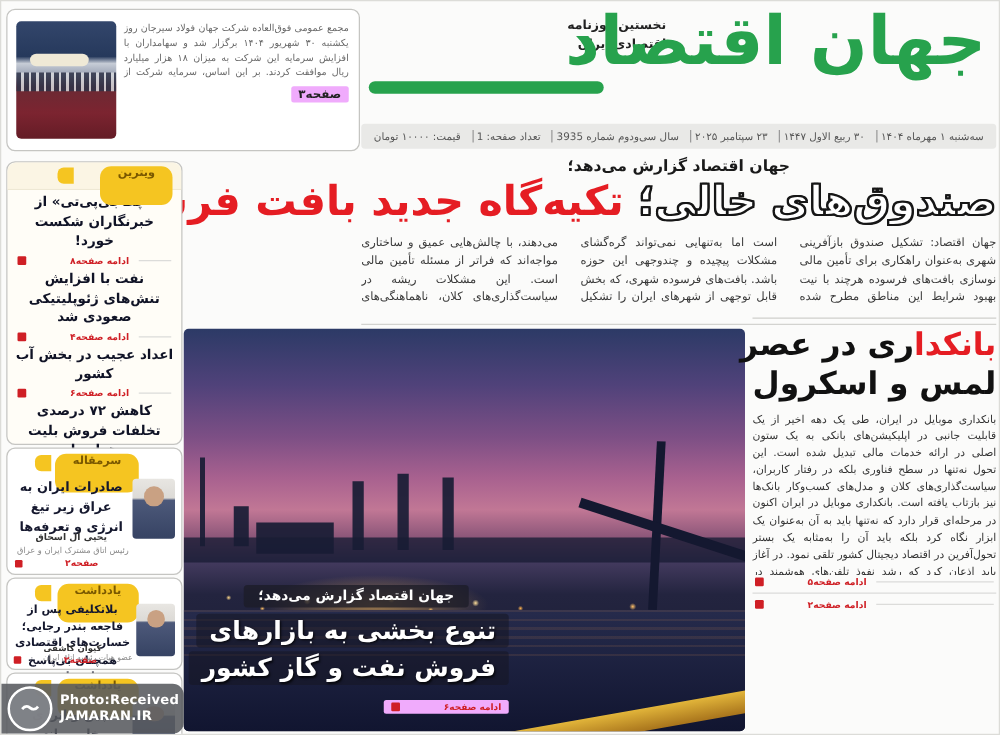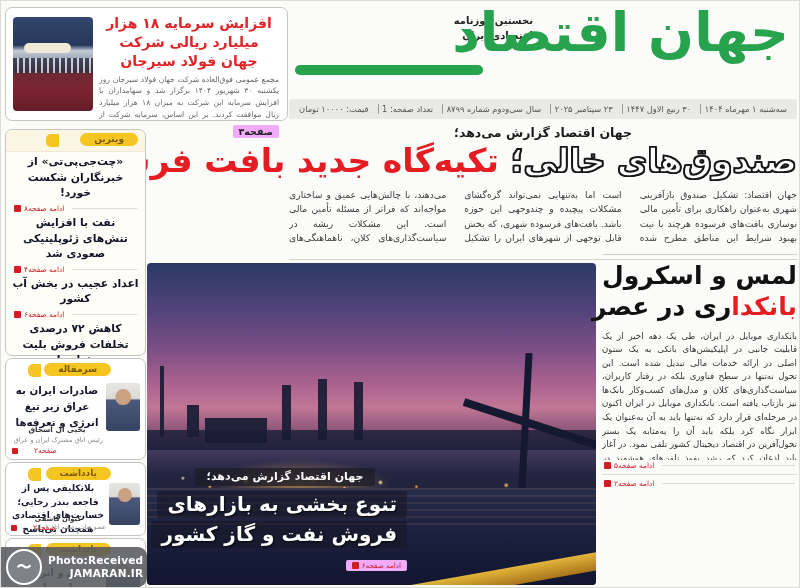--- a/index.html
+++ b/index.html
@@ -34,27 +34,27 @@
   .lead{position:absolute;left:288px;top:121px;width:508px;height:137px;border-bottom:1px solid #d3d3d0;}
   .lead-kicker{text-align:center;font-size:12.5px;font-weight:800;color:#1a1a1a;direction:rtl;margin-top:3px;}
   .lead-h{text-align:center;direction:rtl;margin-top:1px;font-size:33px;font-weight:900;line-height:1.2;white-space:nowrap;}
   .outlined{color:#fff;-webkit-text-stroke:1.6px #161616;text-shadow:-1px -1px 0 #161616,1px -1px 0 #161616,-1px 1px 0 #161616,1px 1px 0 #161616;}
   .red{color:#e51d23;}
   .lead-body{margin-top:7px;column-count:3;column-gap:18px;direction:rtl;text-align:justify;
     font-size:9.2px;line-height:1.58;color:#3a3a3a;height:60px;overflow:hidden;}
 
   
   .pill{position:absolute;background:#f5c521;color:#7a5800;font-size:9px;font-weight:bold;
-    padding:2px 14px 2px;border-radius:9px;direction:rtl;line-height:1;text-align:right;}
+    padding:2px 14px 20px;border-radius:9px;direction:rtl;line-height:1;text-align:right;}
   .pill-notch{position:absolute;width:13px;height:13px;background:#f5c521;border-radius:5px 0 0 5px;}
 
   
   .cont{display:flex;align-items:center;gap:3px;direction:ltr;margin:1px 2px;}
   .cont-icon{width:7px;height:7px;background:#cf1f25;border-radius:1px;flex:none;}
-  .cont-text{font-size:7.4px;font-weight:normal;color:#cf1f25;white-space:nowrap;direction:rtl;}
+  .cont-text{font-size:7.4px;font-weight:bold;color:#cf1f25;white-space:nowrap;direction:rtl;margin-left:32px;}
   .cont-line{flex:1;height:1px;background:#dcdcda;margin-left:5px;}
 
   
   .vitrine{left:4px;top:128px;width:139px;height:225px;background:#fffdf7;}
   .vit-head{position:relative;height:21px;background:#fbf5e4;border-radius:7px 7px 0 0;border-bottom:1px solid #eee8d4;}
   .vit-head .pill{right:7px;top:3px;}
   .vit-head .pill-notch{right:86px;top:4px;}
   .vit-item{padding:0 6px 0;}
   .vit-h{font-size:10.8px;font-weight:800;color:#101326;text-align:center;line-height:1.45;direction:rtl;margin:2px 0 3px;}
 
@@ -62,21 +62,21 @@
   .mini{background:#fff;}
   .mini .pill{right:34px;top:4px;}
   .mini .pill-notch{right:104px;top:5px;}
   .headshot{position:absolute;border-radius:3px;overflow:hidden;
     background:linear-gradient(180deg,#e8e6e2 0%,#dcdad6 32%,#4d597a 36%,#364363 100%);}
   .headshot::after{content:"";position:absolute;top:12%;left:50%;transform:translateX(-50%);
     width:46%;height:34%;background:#c9a183;border-radius:50% 50% 46% 46%;}
   .mini-h{position:absolute;direction:rtl;text-align:center;font-weight:800;color:#15182e;}
   .mini-author{position:absolute;text-align:center;font-weight:bold;color:#333;direction:rtl;}
   .mini-role{position:absolute;text-align:right;color:#8a8a8a;direction:rtl;}
-  .mini-ref{position:absolute;display:flex;align-items:center;gap:16px;direction:ltr;}
+  .mini-ref{position:absolute;display:flex;align-items:center;gap:2px;direction:ltr;}
   .mini-ref .cont-icon{width:6px;height:6px;}
 
   .editorial{left:4px;top:357px;width:139px;height:100px;}
   .ed-photo{right:5px;top:24px;width:34px;height:48px;}
   .ed-h{right:42px;left:5px;top:24px;font-size:10.3px;line-height:1.55;}
   .ed-author{right:42px;left:5px;bottom:25px;font-size:7.4px;}
   .ed-role{right:42px;left:5px;bottom:15px;font-size:6.6px;}
   .ed-ref{left:6px;bottom:4px;}
 
   .note1{left:4px;top:461px;width:139px;height:72px;}
@@ -88,21 +88,21 @@
 
   .note2{left:4px;top:537px;width:139px;height:60px;}
   .n2-photo{right:5px;top:22px;width:34px;height:34px;}
   .n2-h{right:42px;left:4px;top:26px;font-size:10px;line-height:1.5;}
 
   
   .watermark{position:absolute;left:0;top:546px;width:146px;height:40px;background:rgba(88,90,95,.88);
     border-radius:0 9px 9px 0;display:flex;align-items:center;gap:6px;padding:0 5px;box-sizing:border-box;z-index:9;}
   .wm-logo{width:32px;height:32px;border-radius:50%;border:2px solid #fff;background:rgba(130,132,138,.9);
     display:flex;align-items:center;justify-content:center;flex:none;color:#fff;font-size:15px;font-weight:bold;}
-  .wm-text{color:#fff;font-size:10.5px;font-weight:bold;line-height:1.25;letter-spacing:.2px;text-align:right;}
+  .wm-text{color:#fff;font-size:10.5px;font-weight:bold;line-height:1.25;letter-spacing:.2px;}
 
   
   .oil{position:absolute;left:146px;top:262px;width:449px;height:322px;border-radius:4px;overflow:hidden;
     background:linear-gradient(180deg,#2c3a66 0%,#50427a 14%,#7d4f85 27%,#a8618f 37%,#c17795 45%,#8a5578 52%,#433a5e 58%,#23243f 66%,#181a31 100%);}
   .sil{position:absolute;background:rgba(24,28,52,.92);}
   .lights{position:absolute;left:0;right:0;top:54%;height:22%;
     background:
       radial-gradient(ellipse 130px 34px at 34% 66%, rgba(255,190,90,.55), transparent 70%),
       radial-gradient(circle 3px at 8% 58%, #ffd98a, transparent 70%),
       radial-gradient(circle 3px at 14% 70%, #ffc067, transparent 70%),
@@ -147,39 +147,38 @@
 <body>
 
 <div class="page">
 
   <div class="box cap">
     <div class="cap-photo">
       <div class="banner"></div>
       <div class="crowd"></div>
     </div>
     <div class="cap-content">
-      <div class="cap-h">افزایش سرمایه ۱۸ هزار میلیارد ریالی شرکت جهان فولاد سیرجان</div>
       <div class="cap-b">مجمع عمومی فوق‌العاده شرکت جهان فولاد سیرجان روز یکشنبه ۳۰ شهریور ۱۴۰۴ برگزار شد و سهامداران با افزایش سرمایه این شرکت به میزان ۱۸ هزار میلیارد ریال موافقت کردند. بر این اساس، سرمایه شرکت از ۱۳۵ هزار میلیارد ریال به ۱۵۳ هزار میلیارد ریال رسید. همچنین تغییر سال مالی شرکت از پایان اسفندماه...</div>
       <div class="cap-ref">صفحه۳</div>
     </div>
   </div>
 
   <div class="masthead">
     <div class="tagline">
       <div>نخستین روزنامه</div>
       <div>اقتصادی ایران</div>
     </div>
     <div class="logo">جهان اقتصاد</div>
     <div class="logo-tail"></div>
   </div>
   <div class="dateline">
     <span class="dl-item">سه‌شنبه ۱ مهرماه ۱۴۰۴</span>
     <span class="dl-item">۳۰ ربیع الاول ۱۴۴۷</span>
     <span class="dl-item">۲۳ سپتامبر ۲۰۲۵</span>
-    <span class="dl-item">سال سی‌ودوم شماره ۸۷۹۹</span>
+    <span class="dl-item">سال سی‌ودوم شماره 3935</span>
     <span class="dl-item">تعداد صفحه: 1</span>
     <span class="dl-item">قیمت: ۱۰۰۰۰ تومان</span>
   </div>
 
   <div class="lead">
     <div class="lead-kicker">جهان اقتصاد گزارش می‌دهد؛</div>
     <div class="lead-h">
       <span class="outlined">صندوق‌های خالی؛</span>
       <span class="red"> تکیه‌گاه جدید بافت فرسوده</span>
     </div>
@@ -287,24 +286,24 @@
       <div class="cap-ref-row">
         <span class="cap-ref">
           <span class="cont-icon"></span>
           <span class="cont-text">ادامه صفحه۶</span>
         </span>
       </div>
     </div>
   </div>
 
   <div class="banking">
-    <div class="bank-h red2">لمس و اسکرول</div>
     <div class="bank-h">
       <span class="red2">بانکدا</span><span>ری در عصر</span>
     </div>
+    <div class="bank-h red2">لمس و اسکرول</div>
     <div class="bank-body">بانکداری موبایل در ایران، طی یک دهه اخیر از یک قابلیت جانبی در اپلیکیشن‌های بانکی به یک ستون اصلی در ارائه خدمات مالی تبدیل شده است. این تحول نه‌تنها در سطح فناوری بلکه در رفتار کاربران، سیاست‌گذاری‌های کلان و مدل‌های کسب‌وکار بانک‌ها نیز بازتاب یافته است. بانکداری موبایل در ایران اکنون در مرحله‌ای قرار دارد که نه‌تنها باید به آن به‌عنوان یک ابزار نگاه کرد بلکه باید آن را به‌مثابه یک بستر تحول‌آفرین در اقتصاد دیجیتال کشور تلقی نمود. در آغاز باید اذعان کرد که رشد نفوذ تلفن‌های هوشمند در ایران، زمینه‌ساز اصلی توسعه بانکداری موبایل بوده است. طبق آمارهای رسمی، بیش از ۹۰ درصد جمعیت کشور به اینترنت موبایل دسترسی دارند و این رقم در مناطق شهری حتی بالاتر است. این زیرساخت ارتباطی به بانک‌ها اجازه داده تا خدمات خود را از شعب فیزیکی به فضای دیجیتال منتقل کنند. اما آنچه بانکداری موبایل را از صرفاً یک نسخه موبایلی از اینترنت‌بانک متمایز می‌کند ...</div>
     <div class="cont">
       <span class="cont-icon"></span>
       <span class="cont-text">ادامه صفحه۵</span>
       <span class="cont-line"></span>
     </div>
     <div class="rule"></div>
     <div class="cont">
       <span class="cont-icon"></span>
       <span class="cont-text">ادامه صفحه۲</span>

